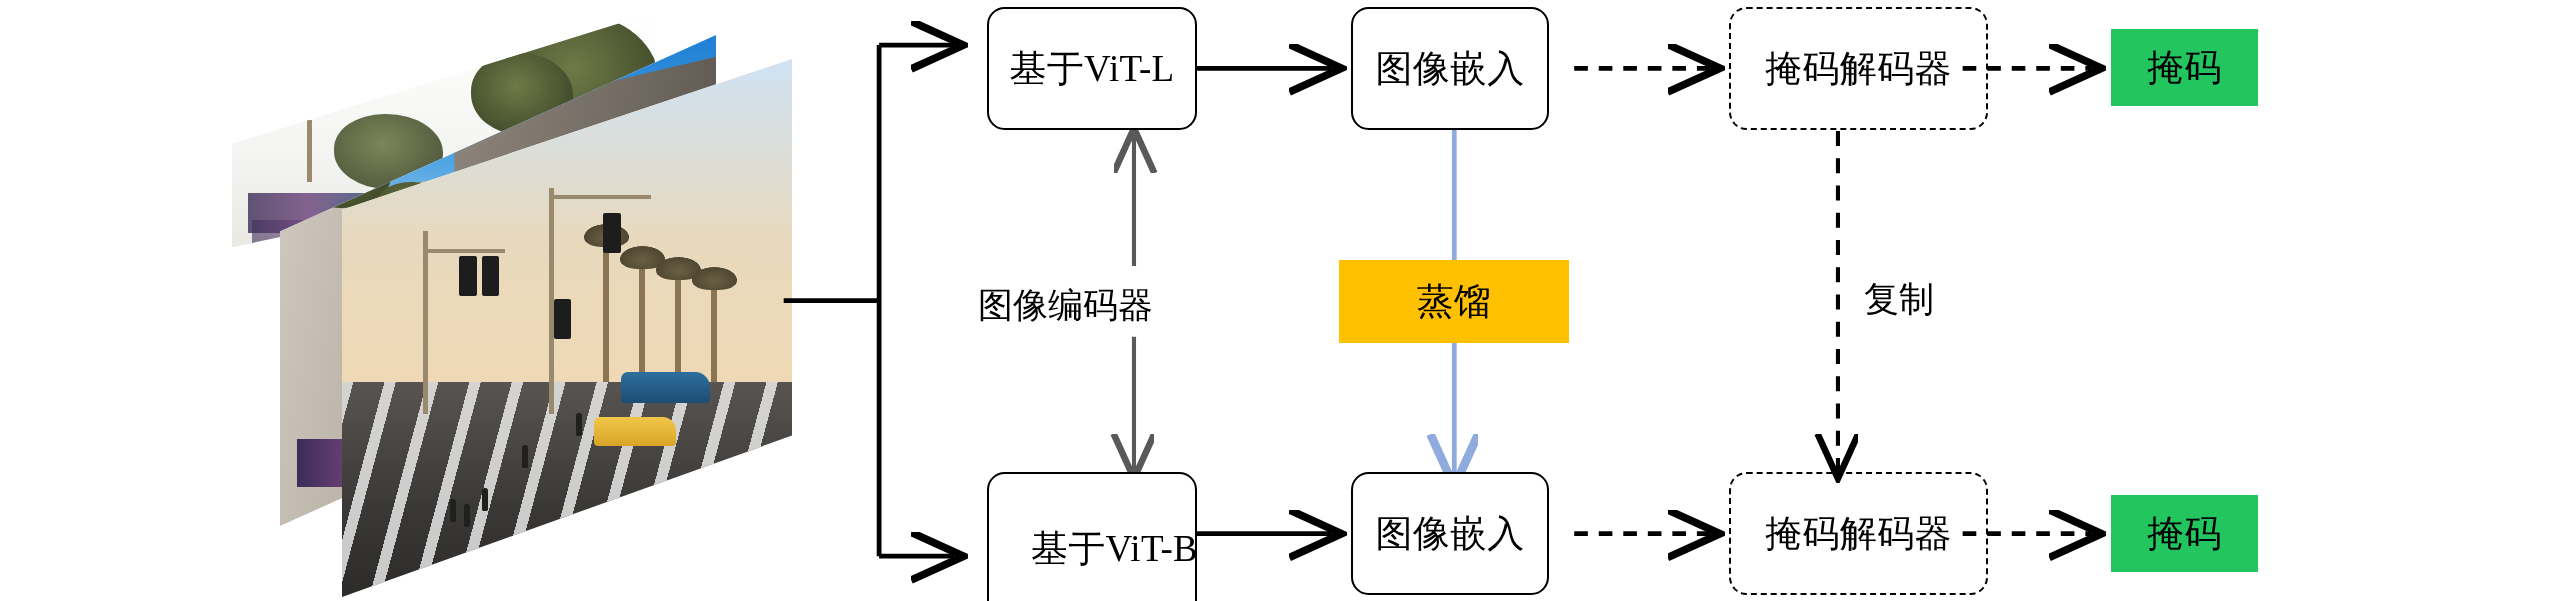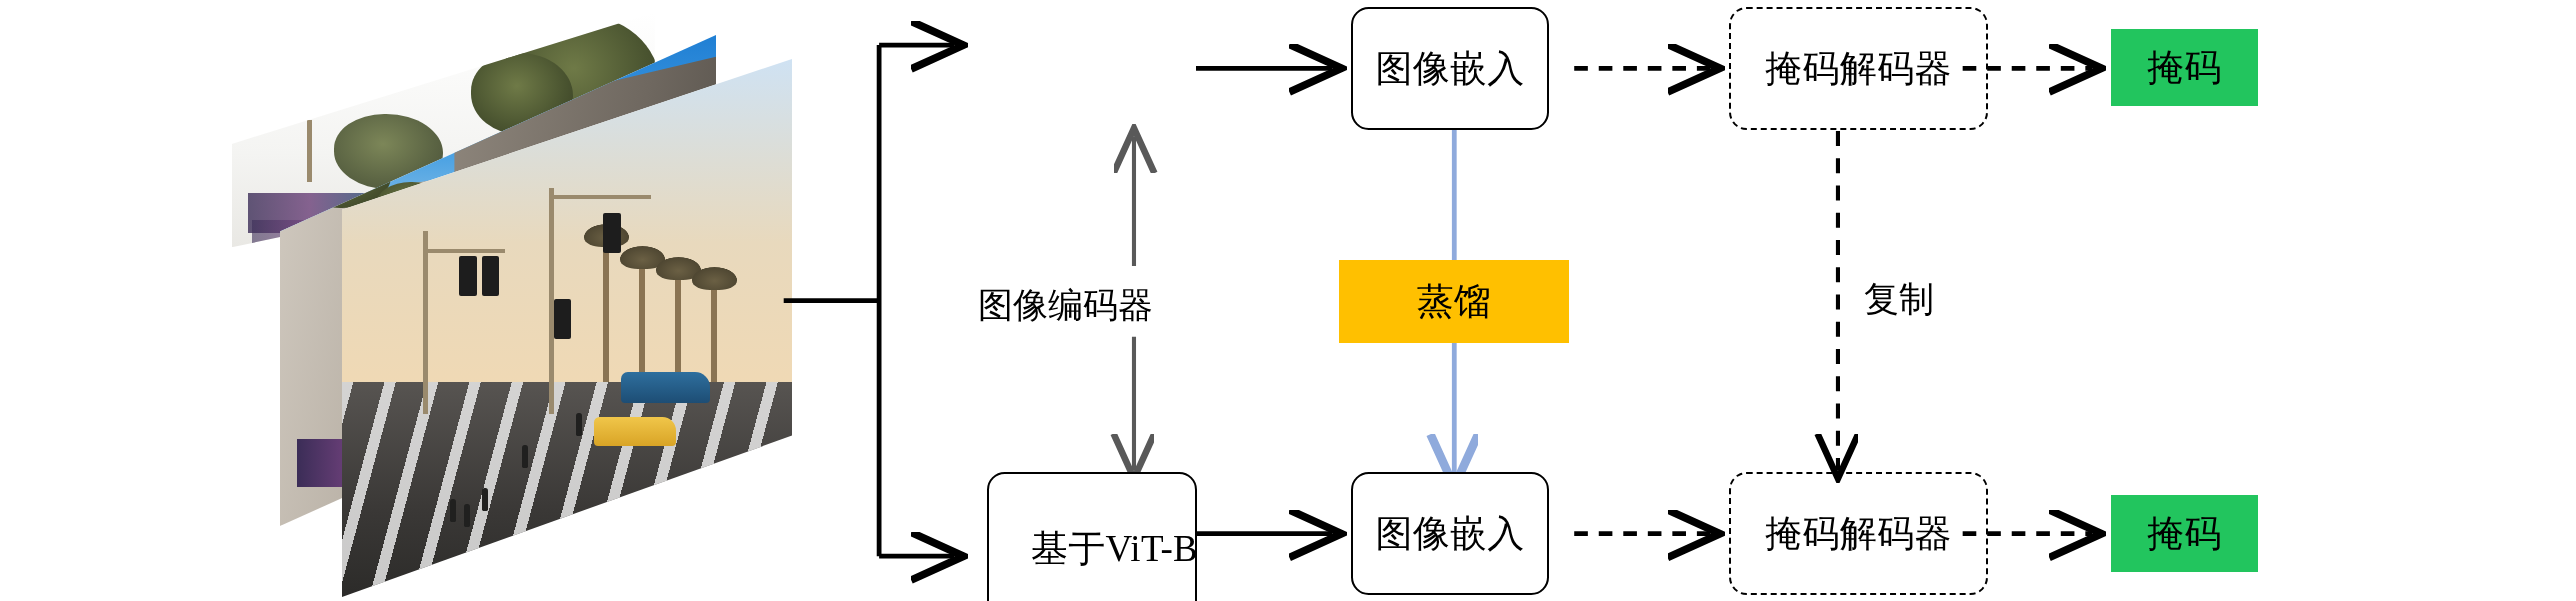--- a/index.html
+++ b/index.html
@@ -256,20 +256,23 @@
     <g>
       <path d="M1664,390 L1664,200" stroke="#595959" stroke-width="6" fill="none" marker-end="url(#ah-gray)"></path>
       <path d="M1664,494 L1664,690" stroke="#595959" stroke-width="6" fill="none" marker-end="url(#ah-gray)"></path>
     </g>
 
     <path d="M2134,190 L2134,700" stroke="#8faadc" stroke-width="7" fill="none" marker-end="url(#ah-blue)"></path>
 
     <path d="M2697,192 L2697,690" stroke="#000" stroke-width="6" fill="none" stroke-dasharray="22 18" marker-end="url(#ah-black)"></path>
   </svg>
 
+  <div class="node node-solid" style="left:987px; top:6.8px; width:210px; height:123px;">
+    <span class="node-label">基于ViT-L</span>
+  </div>
 
   <div class="node node-solid" style="left:1351px; top:6.8px; width:198px; height:123px;">
     <span class="node-label">图像嵌入</span>
   </div>
 
   <div class="node node-dashed" style="left:1729px; top:6.8px; width:259px; height:123px;">
     <span class="node-label">掩码解码器</span>
   </div>
 
   <div class="node node-gray" style="left:2111px; top:29px; width:147px; height:77px;">

